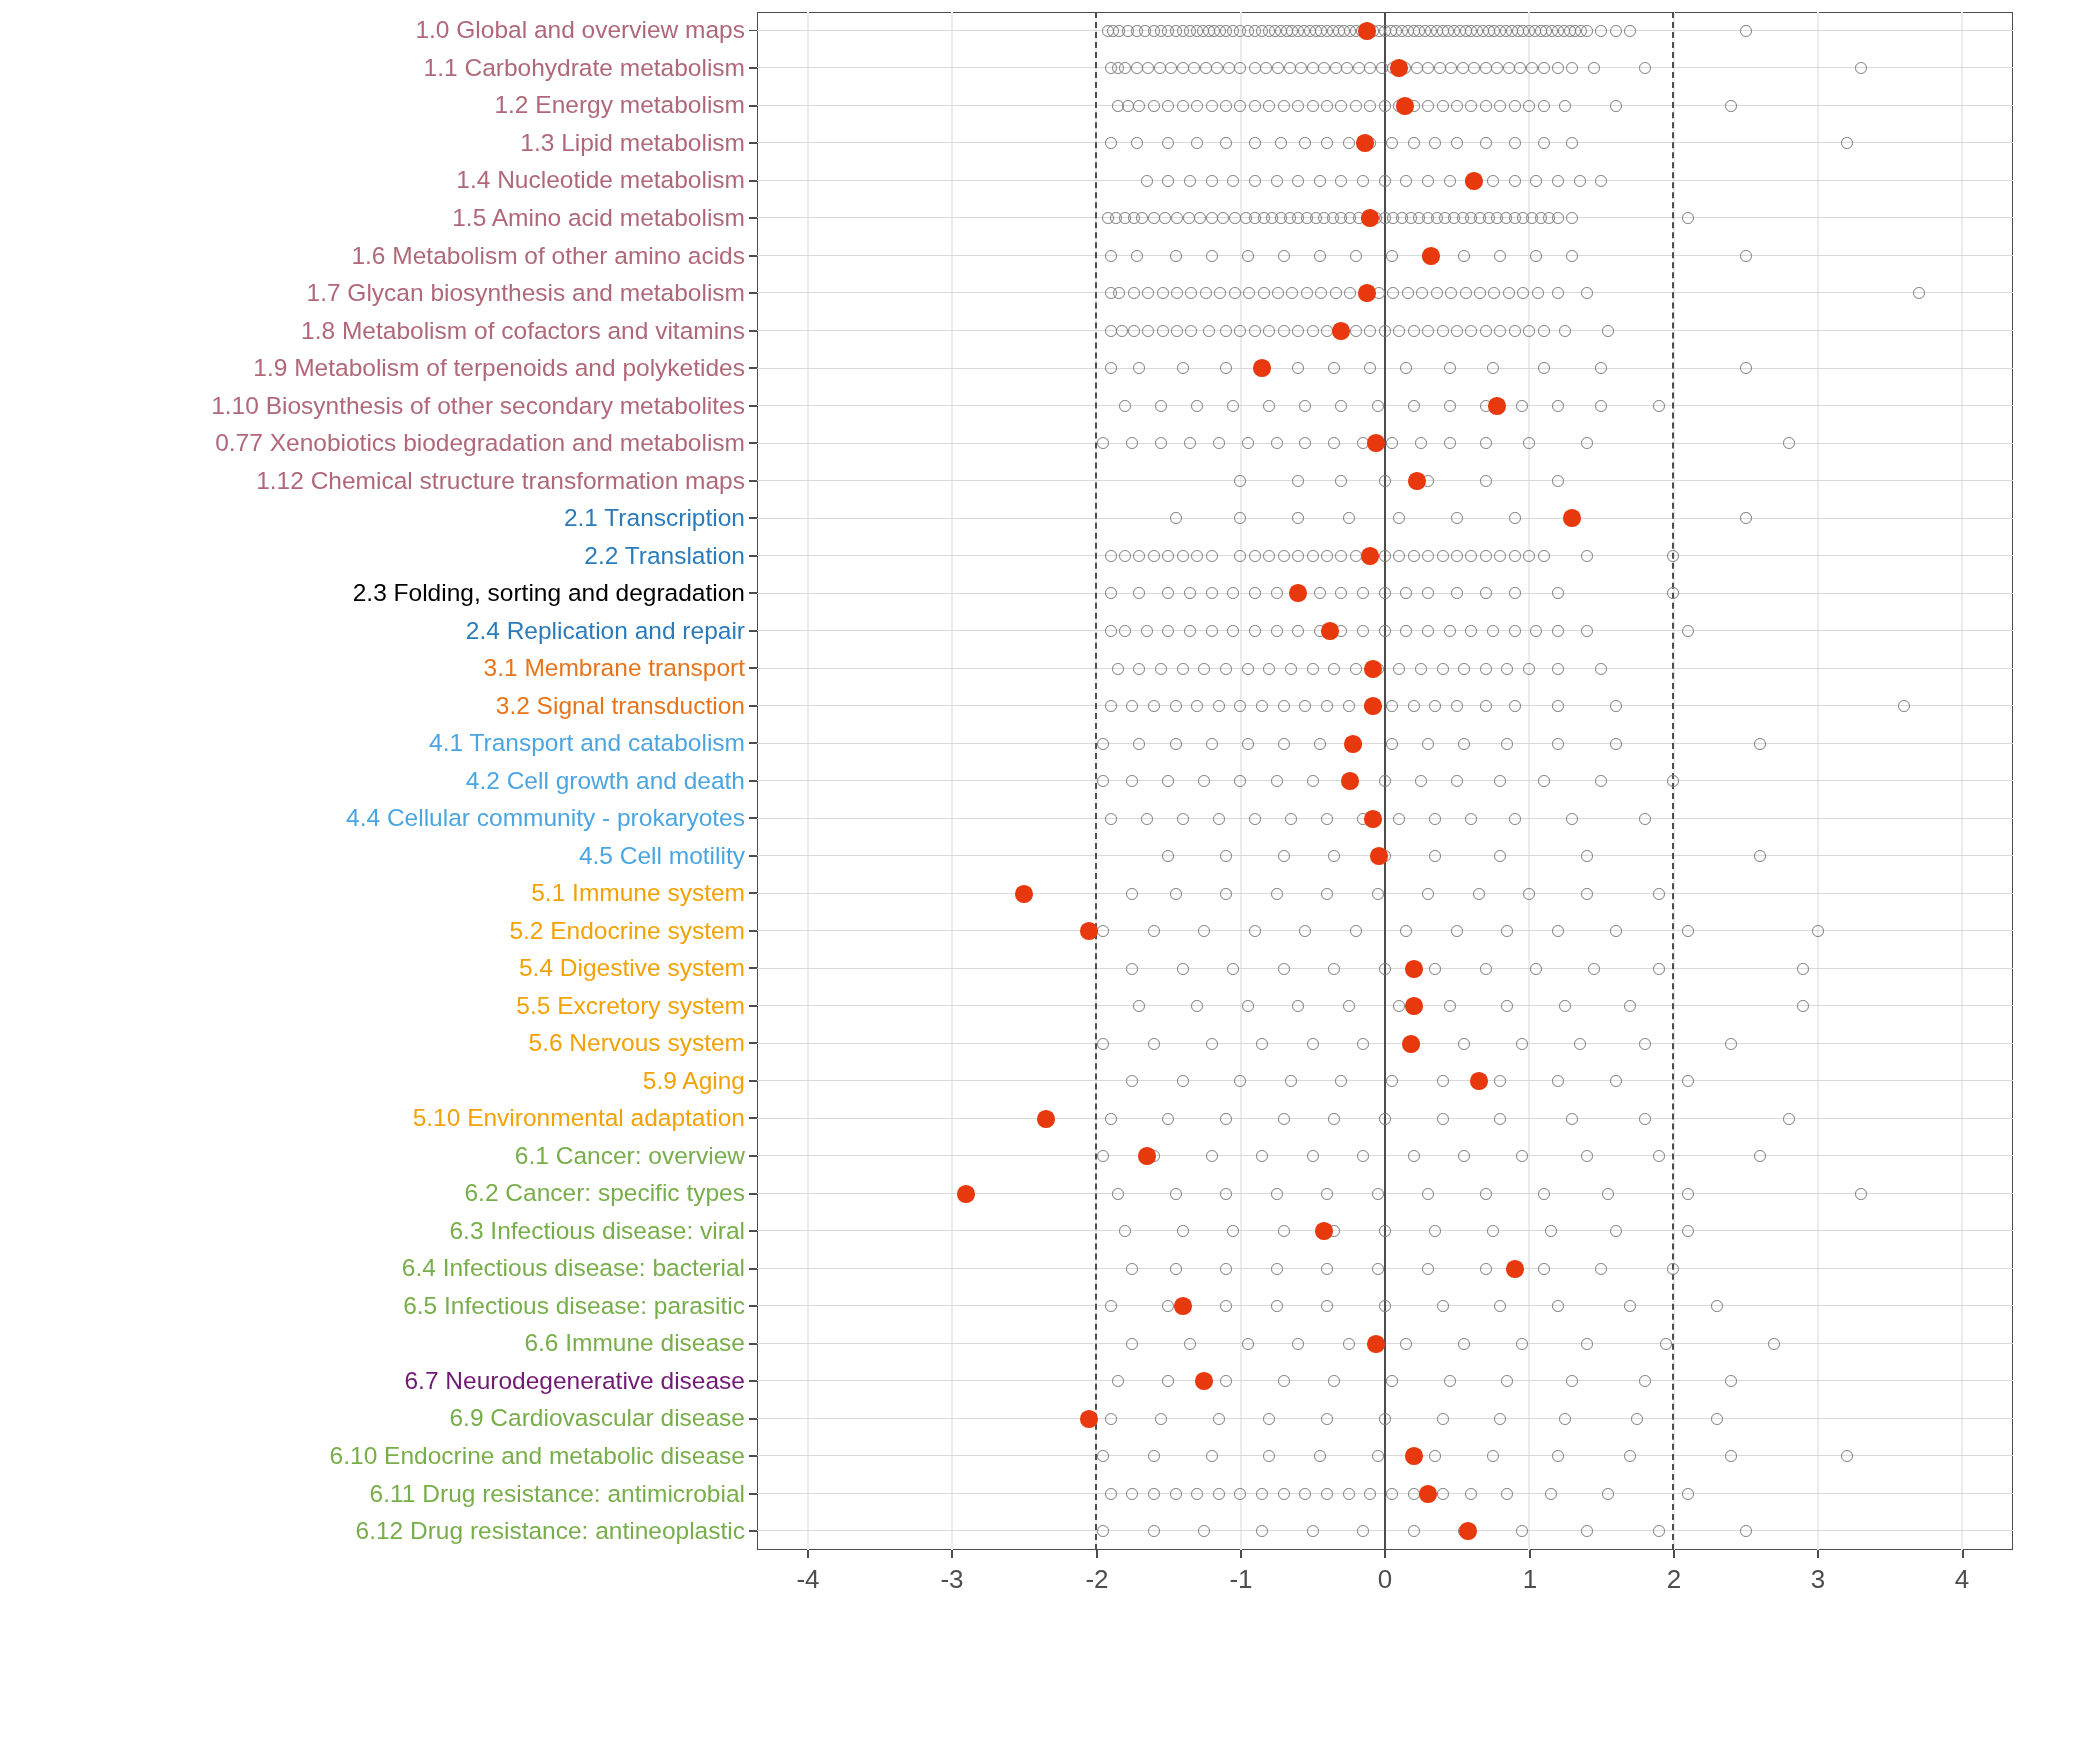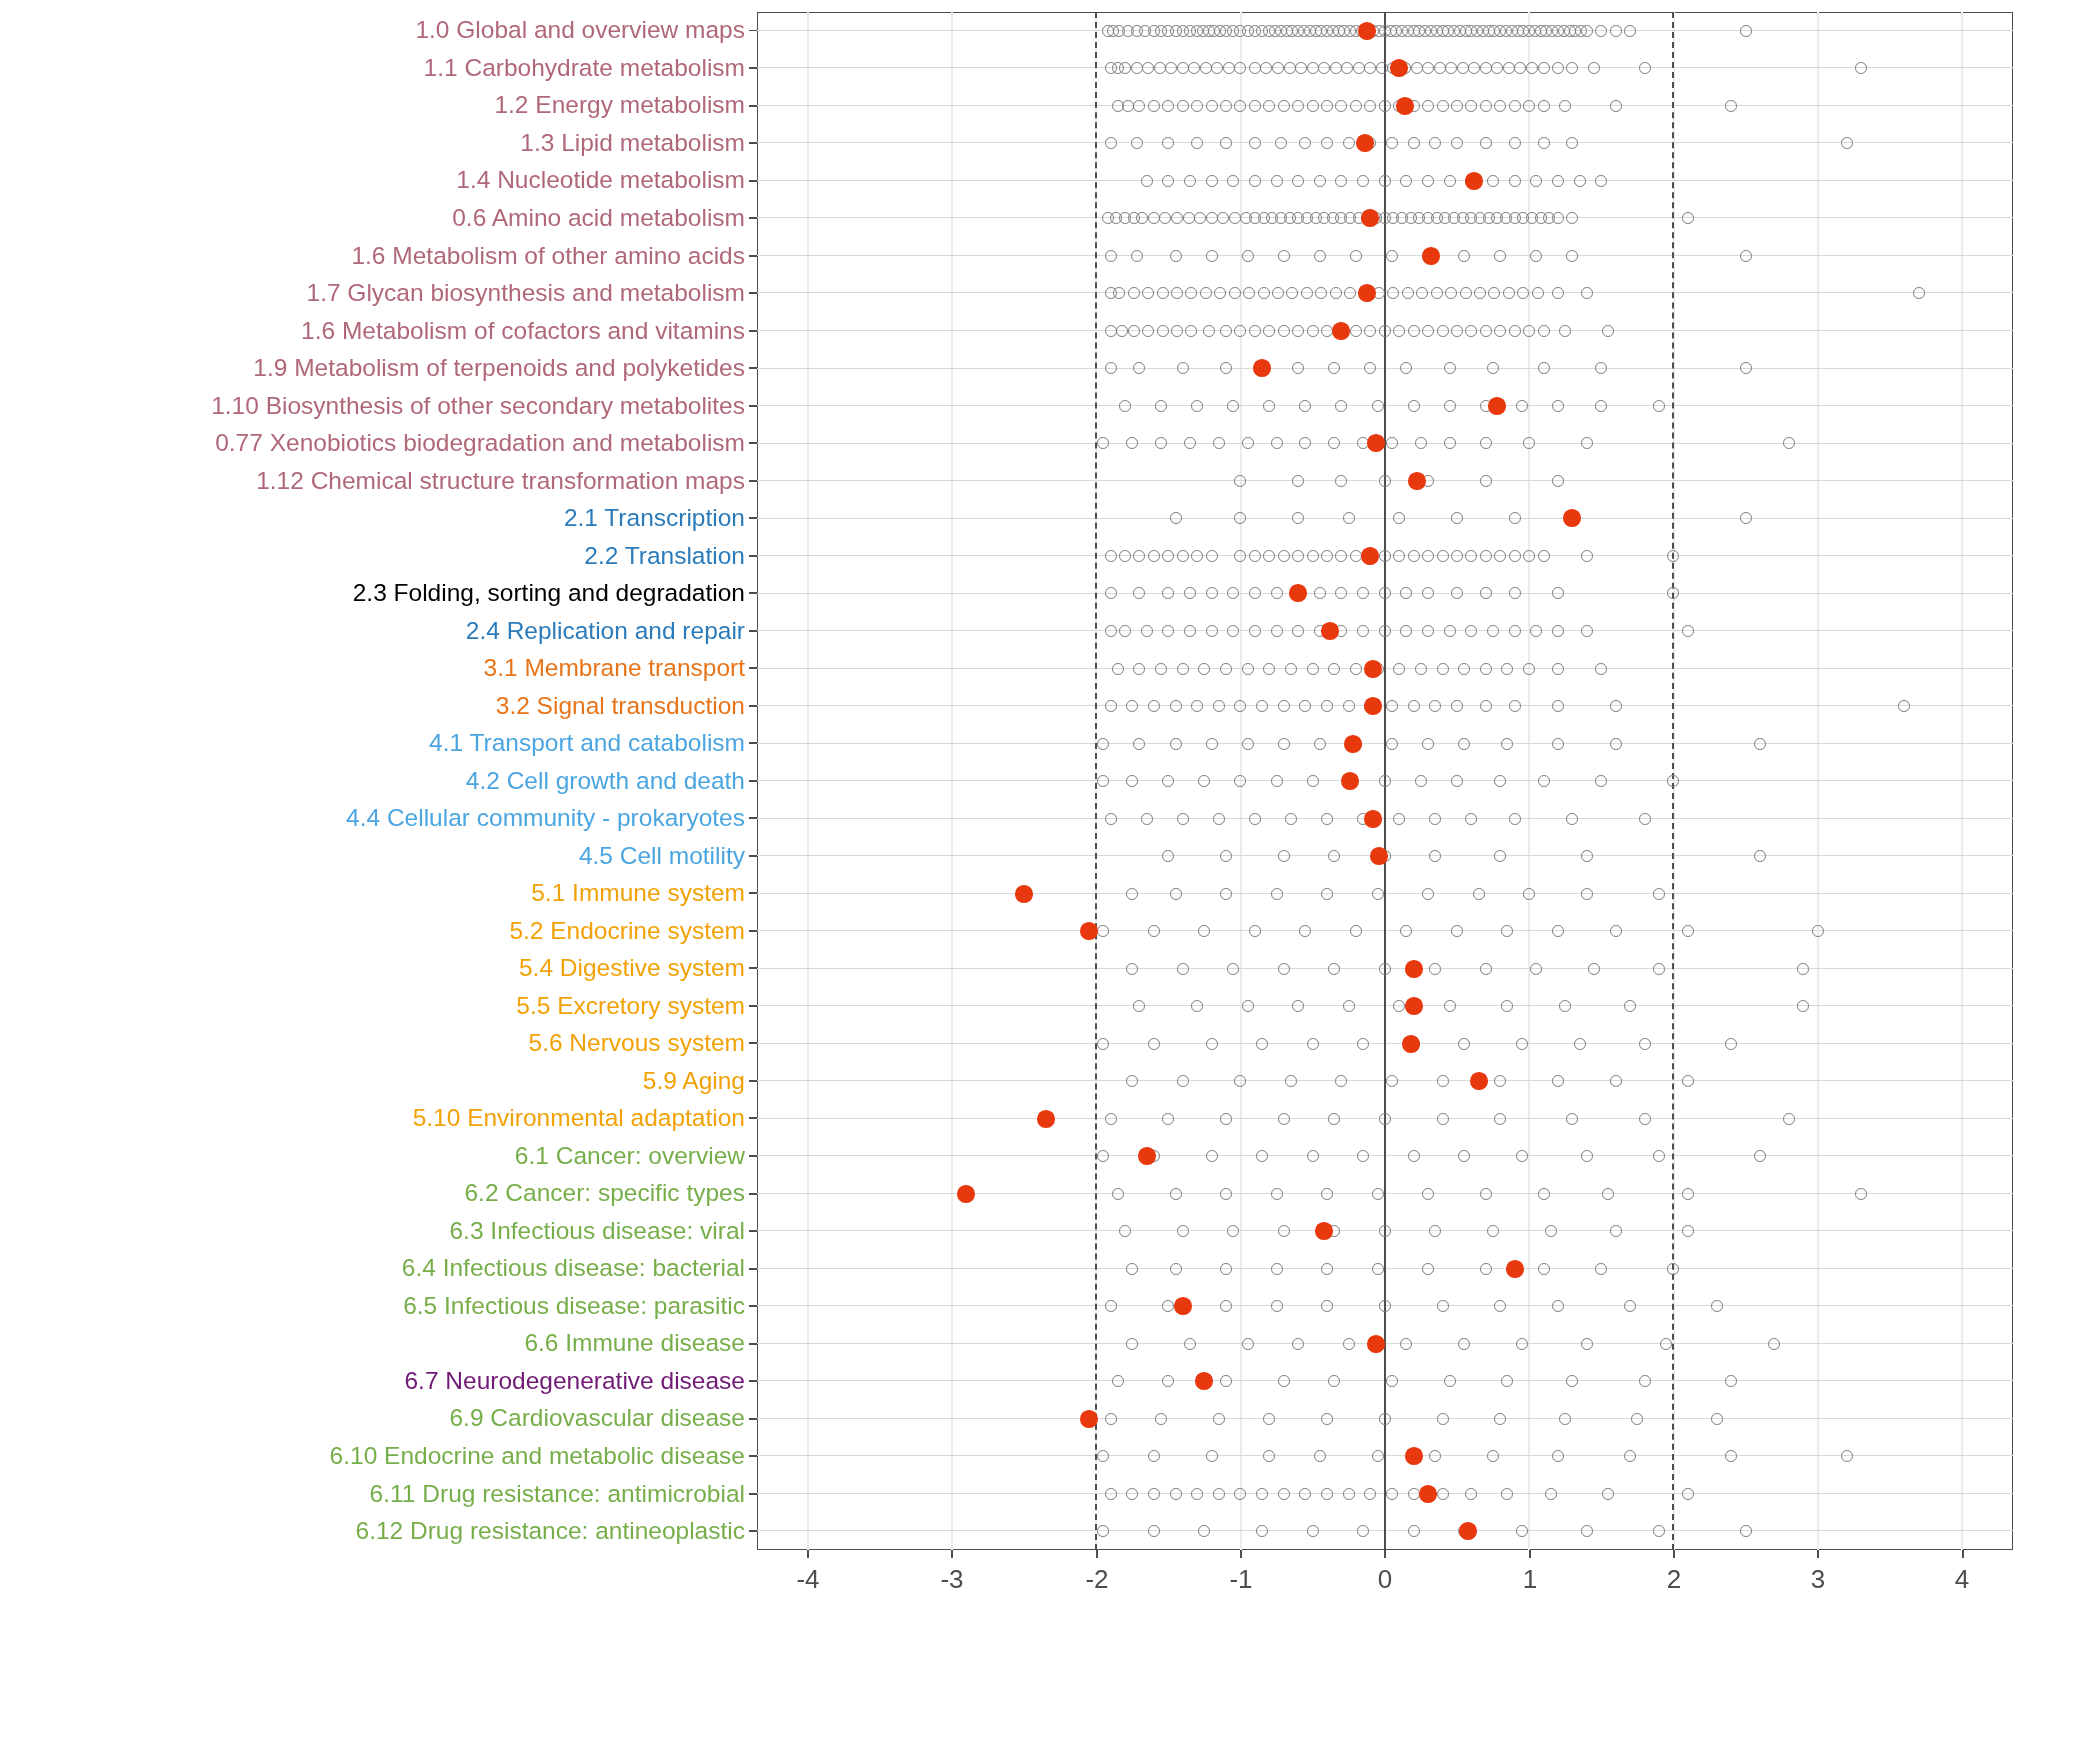--- a/index.html
+++ b/index.html
@@ -1056,27 +1056,27 @@
       <div class="ytick-label" style="top: 30px; color: rgb(176, 104, 120);">1.0 Global and overview maps</div>
       <div class="ytick-mark" style="top: 29.5px;"></div>
       <div class="ytick-label" style="top: 68px; color: rgb(176, 104, 120);">1.1 Carbohydrate metabolism</div>
       <div class="ytick-mark" style="top: 67px;"></div>
       <div class="ytick-label" style="top: 105px; color: rgb(176, 104, 120);">1.2 Energy metabolism</div>
       <div class="ytick-mark" style="top: 105px;"></div>
       <div class="ytick-label" style="top: 143px; color: rgb(176, 104, 120);">1.3 Lipid metabolism</div>
       <div class="ytick-mark" style="top: 142px;"></div>
       <div class="ytick-label" style="top: 180px; color: rgb(176, 104, 120);">1.4 Nucleotide metabolism</div>
       <div class="ytick-mark" style="top: 180px;"></div>
-      <div class="ytick-label" style="top: 218px; color: rgb(176, 104, 120);">0.6 Amino acid metabolism</div>
+      <div class="ytick-label" style="top: 218px; color: rgb(176, 104, 120);">1.5 Amino acid metabolism</div>
       <div class="ytick-mark" style="top: 217px;"></div>
       <div class="ytick-label" style="top: 256px; color: rgb(176, 104, 120);">1.6 Metabolism of other amino acids</div>
       <div class="ytick-mark" style="top: 255px;"></div>
       <div class="ytick-label" style="top: 293px; color: rgb(176, 104, 120);">1.7 Glycan biosynthesis and metabolism</div>
       <div class="ytick-mark" style="top: 292px;"></div>
-      <div class="ytick-label" style="top: 331px; color: rgb(176, 104, 120);">1.6 Metabolism of cofactors and vitamins</div>
+      <div class="ytick-label" style="top: 331px; color: rgb(176, 104, 120);">1.8 Metabolism of cofactors and vitamins</div>
       <div class="ytick-mark" style="top: 330px;"></div>
       <div class="ytick-label" style="top: 368px; color: rgb(176, 104, 120);">1.9 Metabolism of terpenoids and polyketides</div>
       <div class="ytick-mark" style="top: 367px;"></div>
       <div class="ytick-label" style="top: 406px; color: rgb(176, 104, 120);">1.10 Biosynthesis of other secondary metabolites</div>
       <div class="ytick-mark" style="top: 405px;"></div>
       <div class="ytick-label" style="top: 443px; color: rgb(176, 104, 120);">0.77 Xenobiotics biodegradation and metabolism</div>
       <div class="ytick-mark" style="top: 442px;"></div>
       <div class="ytick-label" style="top: 481px; color: rgb(176, 104, 120);">1.12 Chemical structure transformation maps</div>
       <div class="ytick-mark" style="top: 480px;"></div>
       <div class="ytick-label" style="top: 518px; color: rgb(43, 123, 186);">2.1 Transcription</div>

